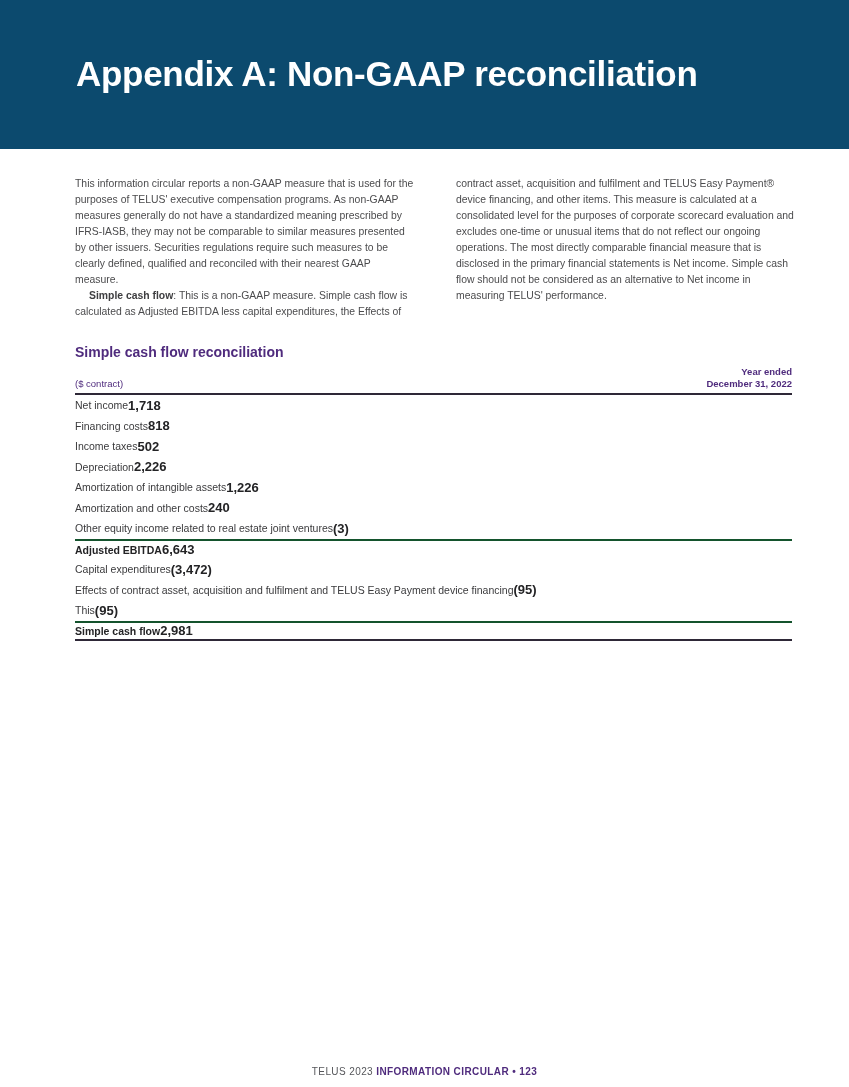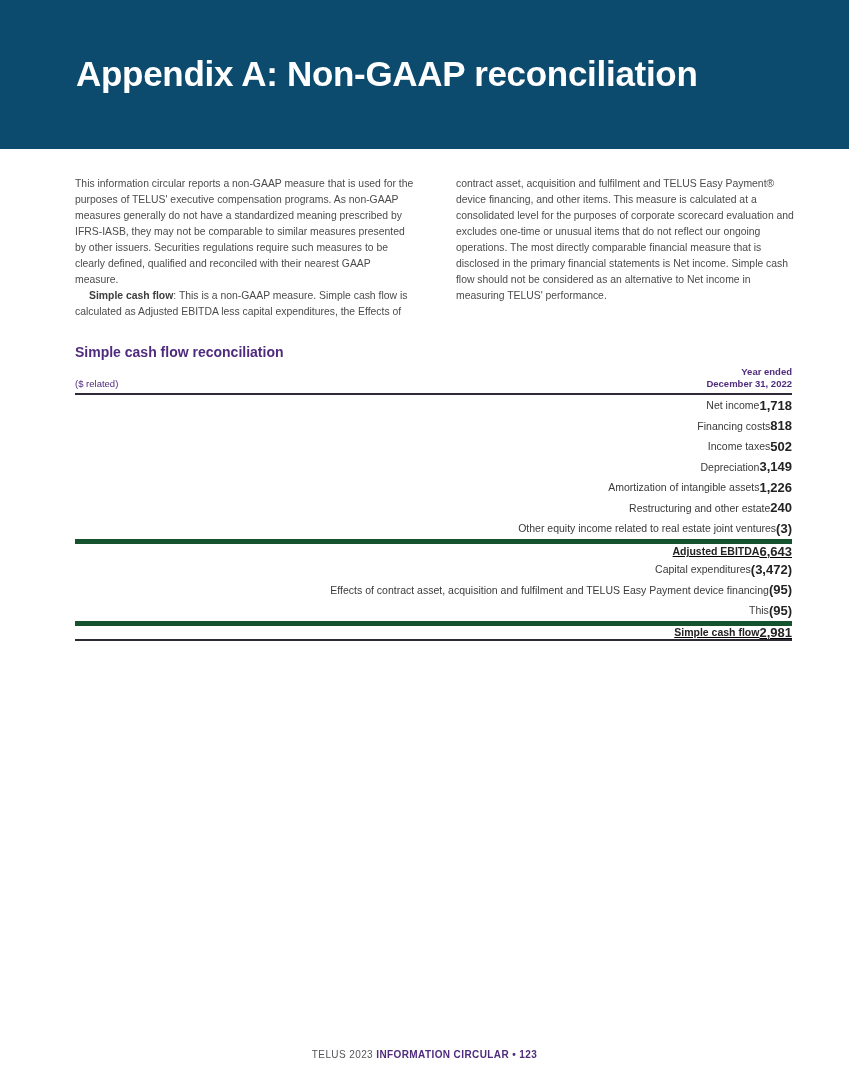--- a/index.html
+++ b/index.html
@@ -69,43 +69,43 @@
     font-weight: 400;
   }
   .period-label {
     font-size: 9.5px;
     line-height: 11.5px;
     font-weight: 700;
     text-align: right;
   }
   .trow {
     display: flex;
-    justify-content: flex-end;
+    justify-content: flex-start;
     align-items: center;
     height: 20.5px;
     box-sizing: border-box;
   }
   .tlabel {
     font-size: 10.5px;
     color: #3A3A3C;
     font-weight: 400;
   }
   .tvalue {
     font-size: 13px;
     color: #232325;
     font-weight: 700;
   }
-  .trow.subtotal { border-top: 5px solid #14532d; text-decoration: underline; }
+  .trow.subtotal { border-top: 2px solid #14532d; }
   .trow.subtotal .tlabel { font-weight: 700; color: #232325; }
   .trow.final { border-bottom: 2px solid #2E2837; }
 
   
   .footer {
     position: absolute;
-    left: 0; bottom: 27px;
+    left: 0; bottom: 10px;
     width: 849px;
     text-align: center;
     font-size: 10px;
     letter-spacing: 0.4px;
   }
   .footer .prefix { color: #55565A; font-weight: 400; }
   .footer .bold-part { color: #4F2B7D; font-weight: 700; }
 </style>
 </head>
 <body>
@@ -120,49 +120,49 @@
     <p class="indent"><strong>Simple cash flow</strong><span>: This is a non-GAAP measure. Simple cash flow is calculated as Adjusted EBITDA less capital expenditures, the Effects of</span></p>
   </div>
   <div class="col-right">
     <p>contract asset, acquisition and fulfilment and TELUS Easy Payment® device financing, and other items. This measure is calculated at a consolidated level for the purposes of corporate scorecard evaluation and excludes one-time or unusual items that do not reflect our ongoing operations. The most directly comparable financial measure that is disclosed in the primary financial statements is Net income. Simple cash flow should not be considered as an alternative to Net income in measuring TELUS' performance.</p>
   </div>
 </div>
 
 <div class="table-section">
   <h2 class="table-title">Simple cash flow reconciliation</h2>
   <div class="thead">
-    <span class="unit-label">($ related)</span>
+    <span class="unit-label">($ contract)</span>
     <span class="period-label">
       <span>Year ended</span><br>
       <span>December 31, 2022</span>
     </span>
   </div>
   <div>
       <div class="trow">
         <span class="tlabel">Net income</span>
         <span class="tvalue">1,718</span>
       </div>
       <div class="trow">
         <span class="tlabel">Financing costs</span>
         <span class="tvalue">818</span>
       </div>
       <div class="trow">
         <span class="tlabel">Income taxes</span>
         <span class="tvalue">502</span>
       </div>
       <div class="trow">
         <span class="tlabel">Depreciation</span>
-        <span class="tvalue">3,149</span>
+        <span class="tvalue">2,226</span>
       </div>
       <div class="trow">
         <span class="tlabel">Amortization of intangible assets</span>
         <span class="tvalue">1,226</span>
       </div>
       <div class="trow">
-        <span class="tlabel">Restructuring and other estate</span>
+        <span class="tlabel">Amortization and other costs</span>
         <span class="tvalue">240</span>
       </div>
       <div class="trow">
         <span class="tlabel">Other equity income related to real estate joint ventures</span>
         <span class="tvalue">(3)</span>
       </div>
       <div class="trow subtotal">
         <span class="tlabel">Adjusted EBITDA</span>
         <span class="tvalue">6,643</span>
       </div>

